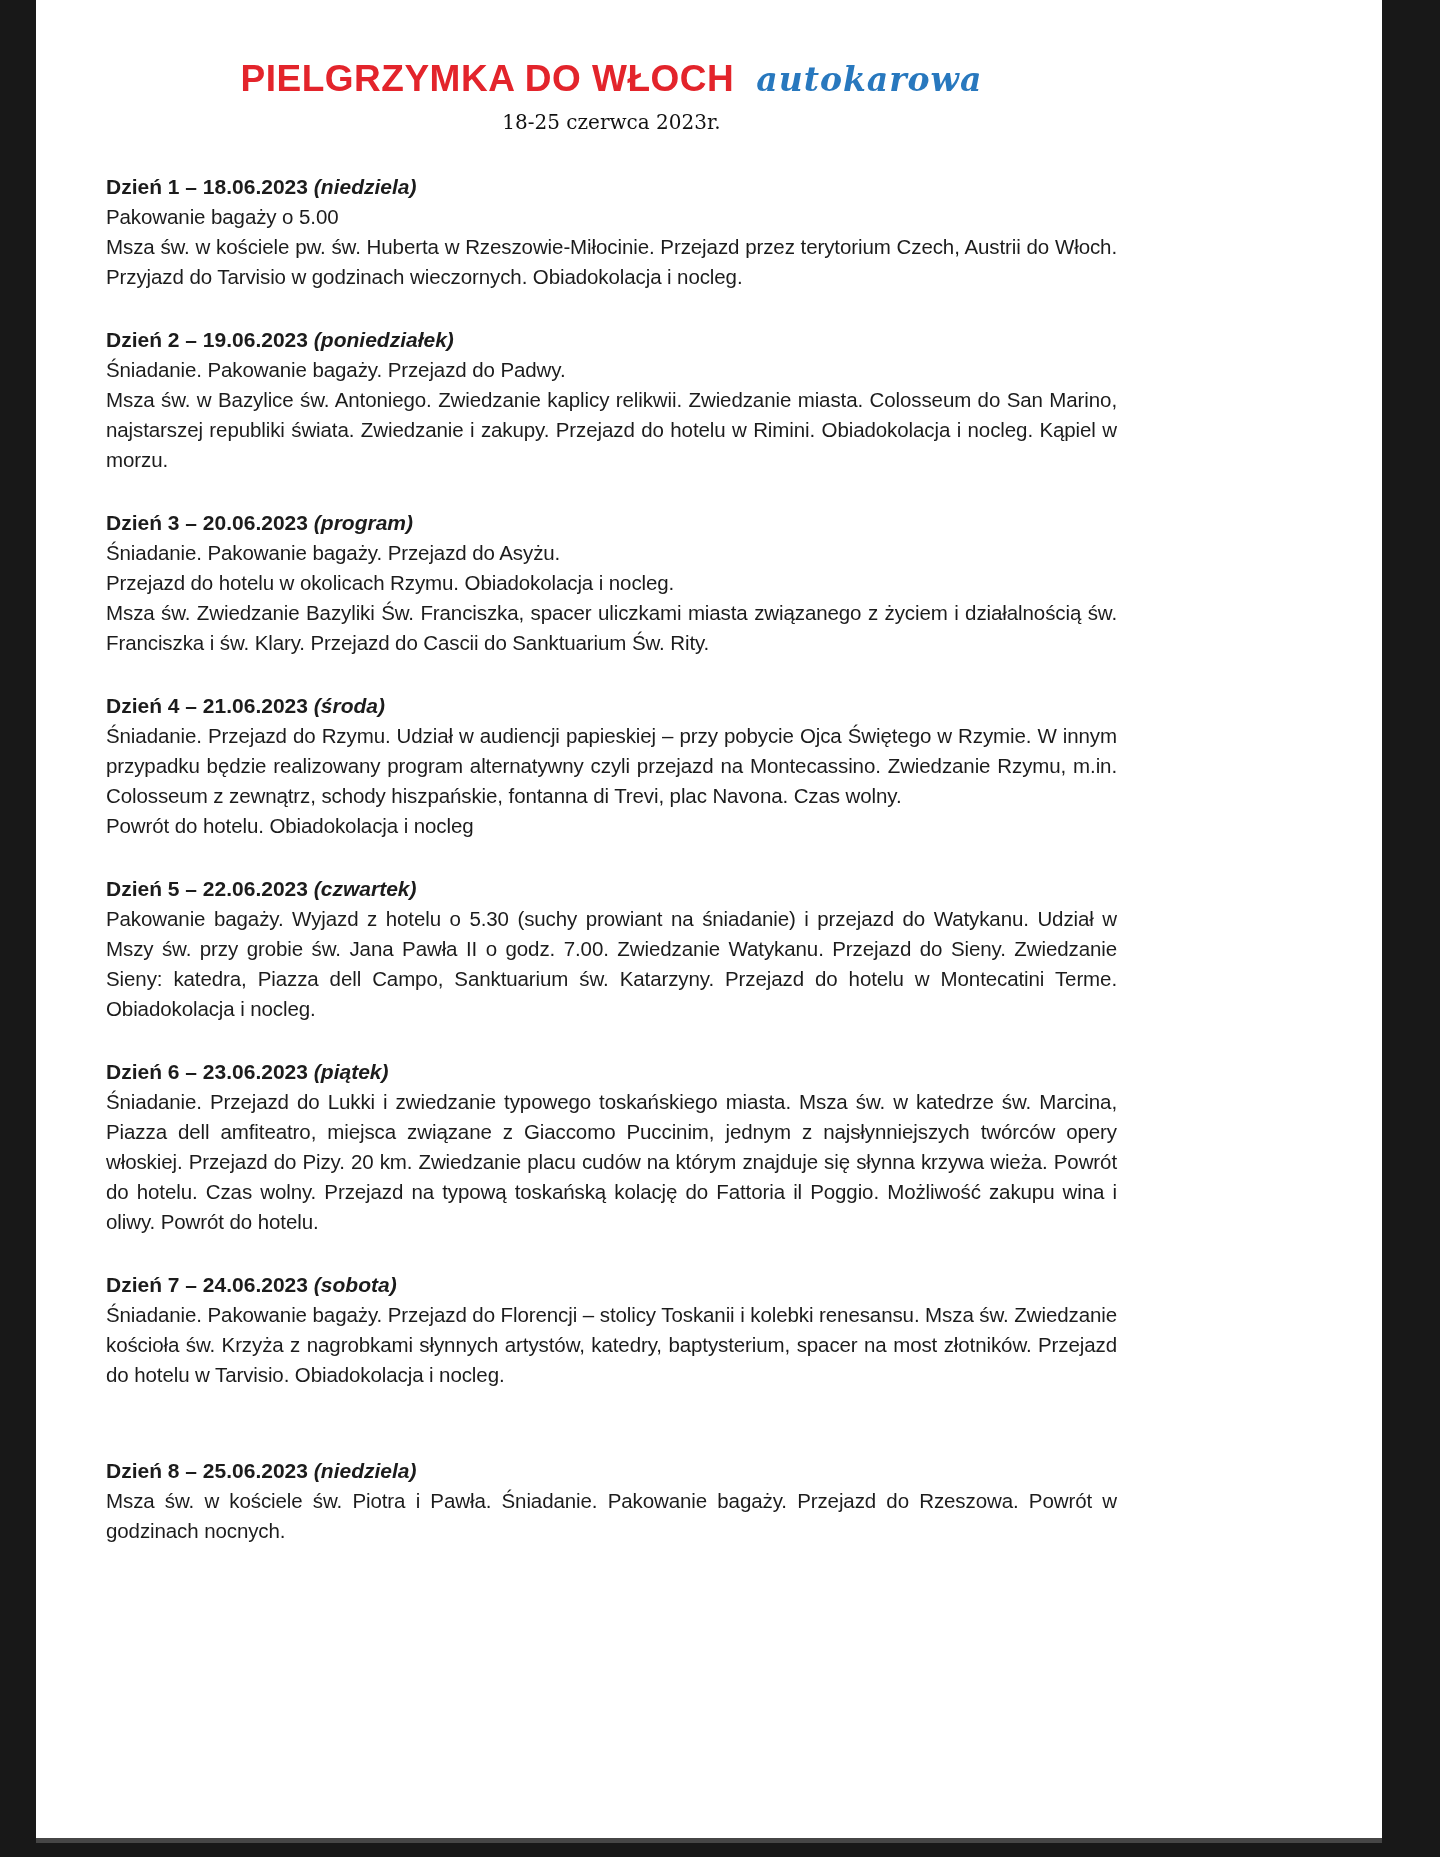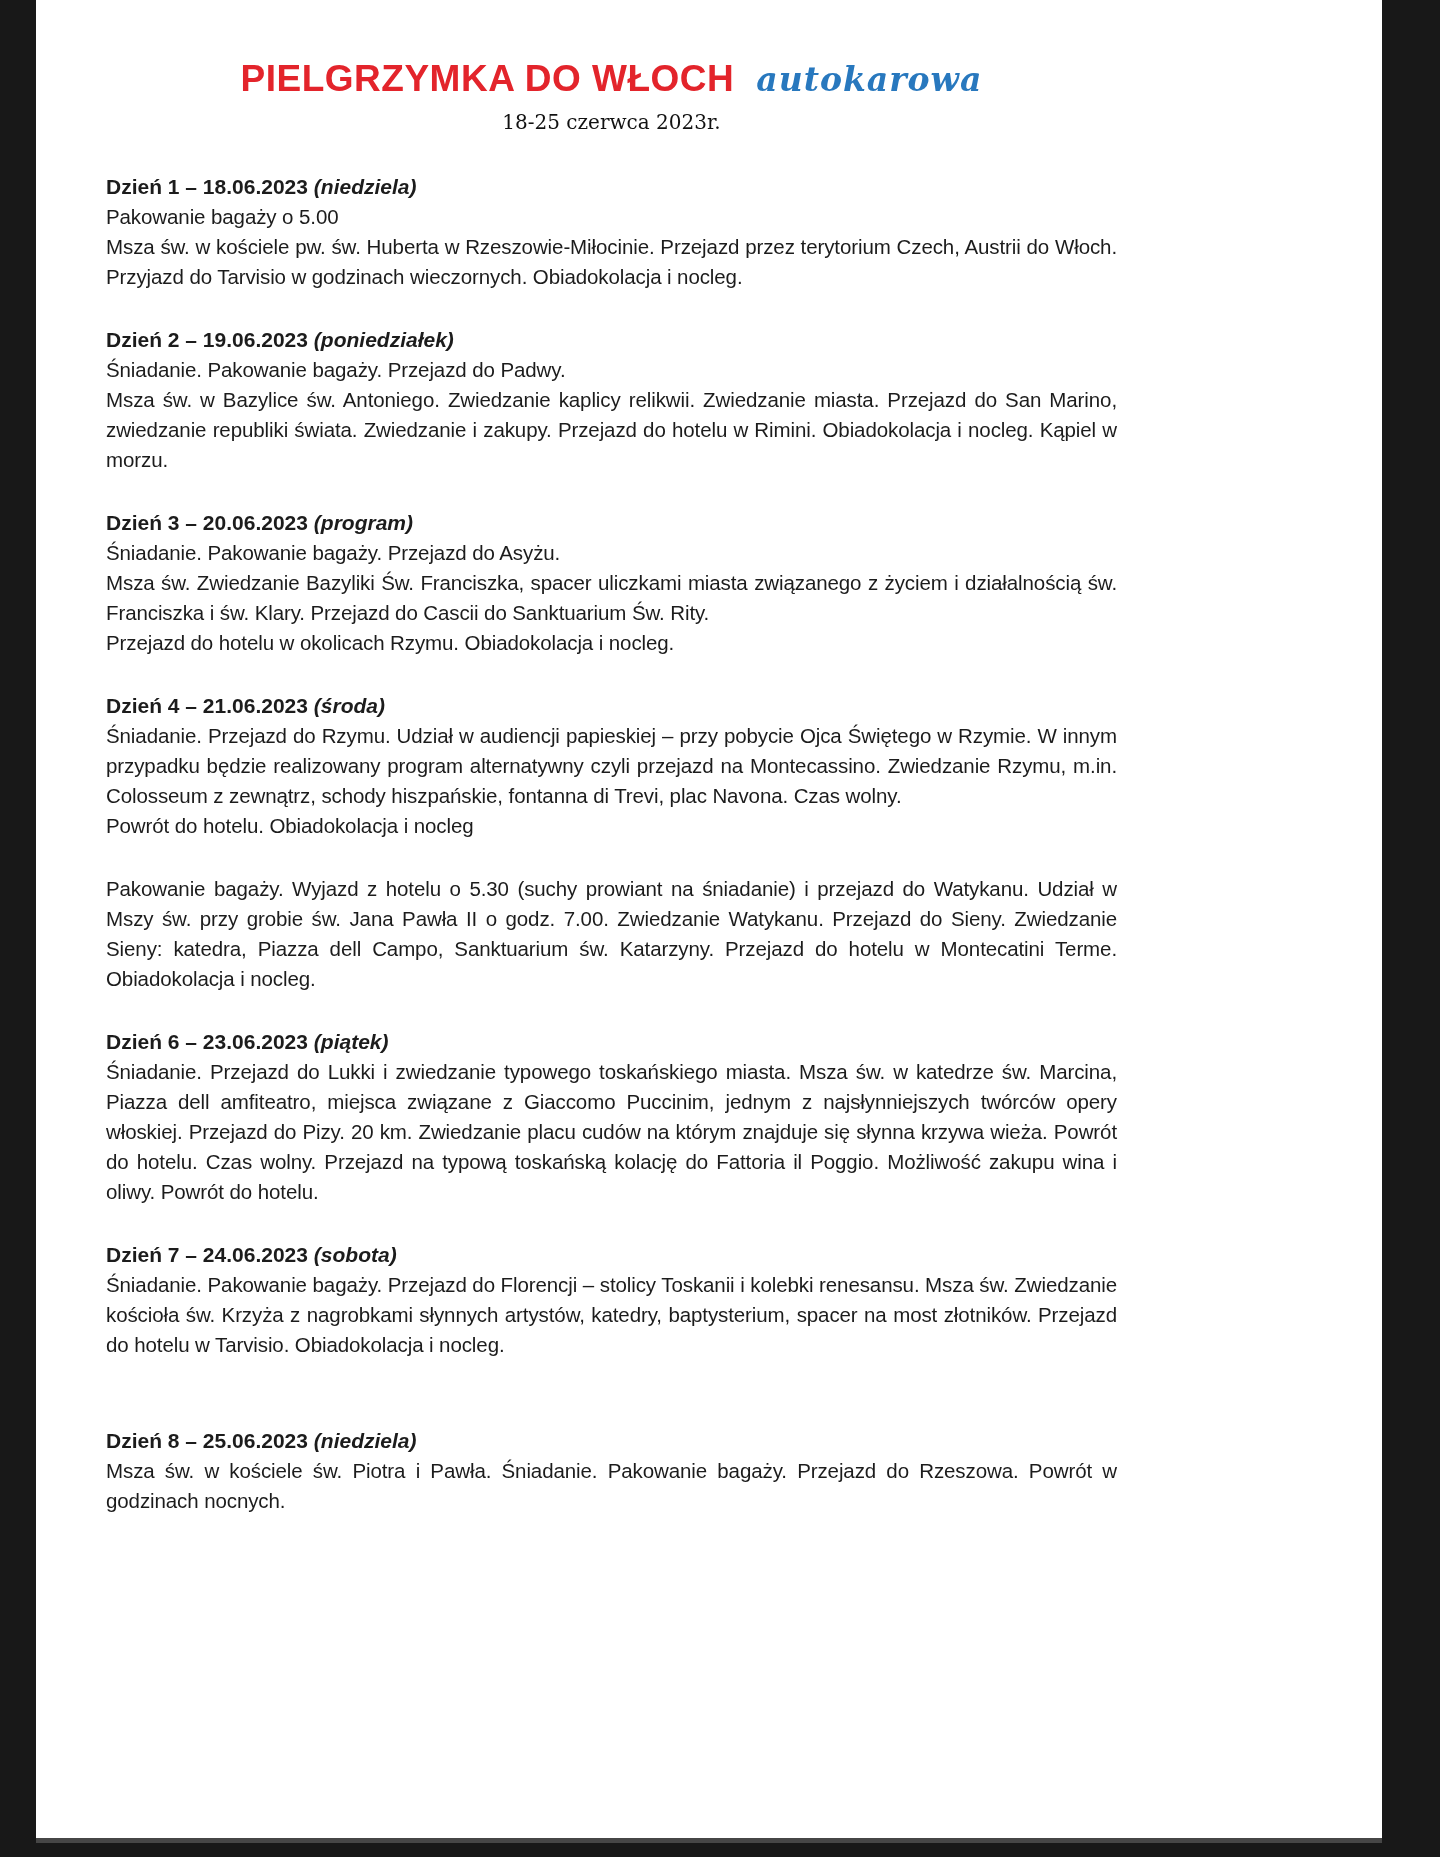--- a/index.html
+++ b/index.html
@@ -107,48 +107,52 @@
           </div>
   </section>
 
   <section class="day-section">
     <p class="day-heading">
       <span class="day-heading-date">Dzień 2 – 19.06.2023</span>
       <span class="day-heading-weekday"> (poniedziałek)</span>
     </p>
     <div>
             <p class="day-paragraph">Śniadanie. Pakowanie bagaży. Przejazd do Padwy.</p>
-            <p class="day-paragraph">Msza św. w Bazylice św. Antoniego. Zwiedzanie kaplicy relikwii. Zwiedzanie miasta. Przejazd do San Marino, zwiedzanie republiki świata. Zwiedzanie i zakupy. Przejazd do hotelu w Rimini. Obiadokolacja i nocleg. Kąpiel w morzu.</p>
+            <p class="day-paragraph">Msza św. w Bazylice św. Antoniego. Zwiedzanie kaplicy relikwii. Zwiedzanie miasta. Colosseum do San Marino, najstarszej republiki świata. Zwiedzanie i zakupy. Przejazd do hotelu w Rimini. Obiadokolacja i nocleg. Kąpiel w morzu.</p>
           </div>
   </section>
 
   <section class="day-section">
     <p class="day-heading">
       <span class="day-heading-date">Dzień 3 – 20.06.2023</span>
       <span class="day-heading-weekday"> (program)</span>
     </p>
     <div>
             <p class="day-paragraph">Śniadanie. Pakowanie bagaży. Przejazd do Asyżu.</p>
+            <p class="day-paragraph">Przejazd do hotelu w okolicach Rzymu. Obiadokolacja i nocleg.</p>
             <p class="day-paragraph">Msza św. Zwiedzanie Bazyliki Św. Franciszka, spacer uliczkami miasta związanego z życiem i działalnością św. Franciszka i św. Klary. Przejazd do Cascii do Sanktuarium Św. Rity.</p>
-            <p class="day-paragraph">Przejazd do hotelu w okolicach Rzymu. Obiadokolacja i nocleg.</p>
           </div>
   </section>
 
   <section class="day-section">
     <p class="day-heading">
       <span class="day-heading-date">Dzień 4 – 21.06.2023</span>
       <span class="day-heading-weekday"> (środa)</span>
     </p>
     <div>
             <p class="day-paragraph">Śniadanie. Przejazd do Rzymu. Udział w audiencji papieskiej – przy pobycie Ojca Świętego w Rzymie. W innym przypadku będzie realizowany program alternatywny czyli przejazd na Montecassino. Zwiedzanie Rzymu, m.in. Colosseum z zewnątrz, schody hiszpańskie, fontanna di Trevi, plac Navona. Czas wolny.</p>
             <p class="day-paragraph">Powrót do hotelu. Obiadokolacja i nocleg</p>
           </div>
   </section>
 
   <section class="day-section">
+    <p class="day-heading">
+      <span class="day-heading-date">Dzień 5 – 22.06.2023</span>
+      <span class="day-heading-weekday"> (czwartek)</span>
+    </p>
     <div>
             <p class="day-paragraph">Pakowanie bagaży. Wyjazd z hotelu o 5.30 (suchy prowiant na śniadanie) i przejazd do Watykanu. Udział w Mszy św. przy grobie św. Jana Pawła II o godz. 7.00. Zwiedzanie Watykanu. Przejazd do Sieny. Zwiedzanie Sieny: katedra, Piazza dell Campo, Sanktuarium św. Katarzyny. Przejazd do hotelu w Montecatini Terme.  Obiadokolacja i nocleg.</p>
           </div>
   </section>
 
   <section class="day-section">
     <p class="day-heading">
       <span class="day-heading-date">Dzień 6 – 23.06.2023</span>
       <span class="day-heading-weekday"> (piątek)</span>
     </p>

